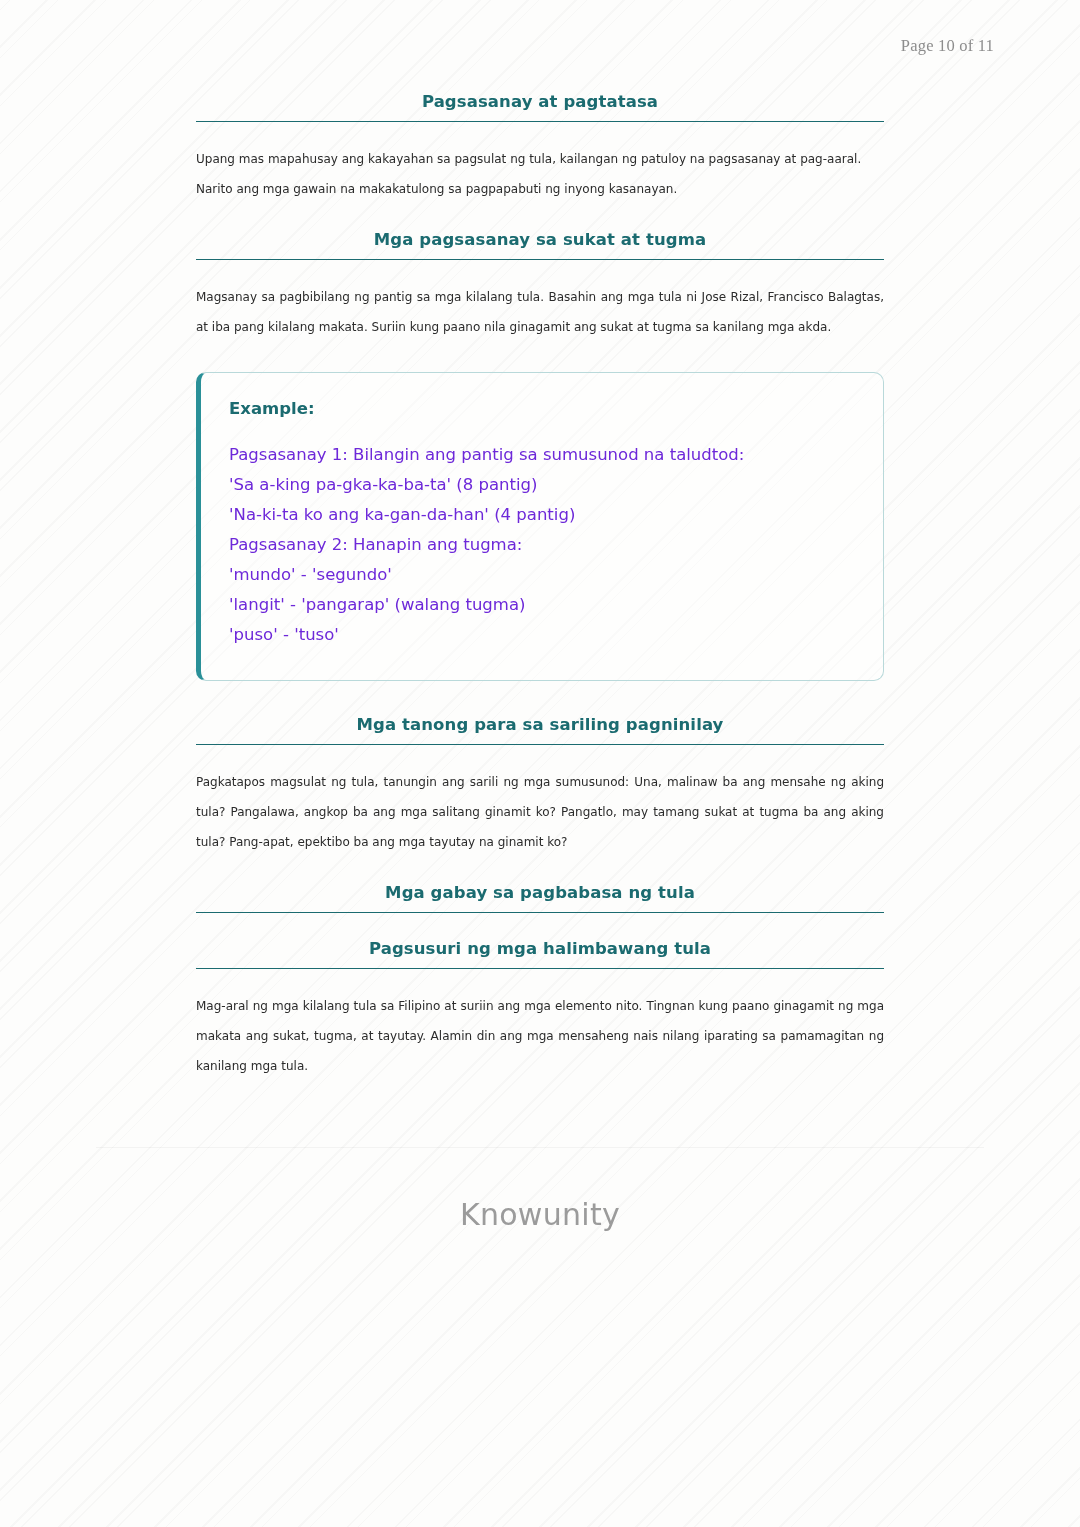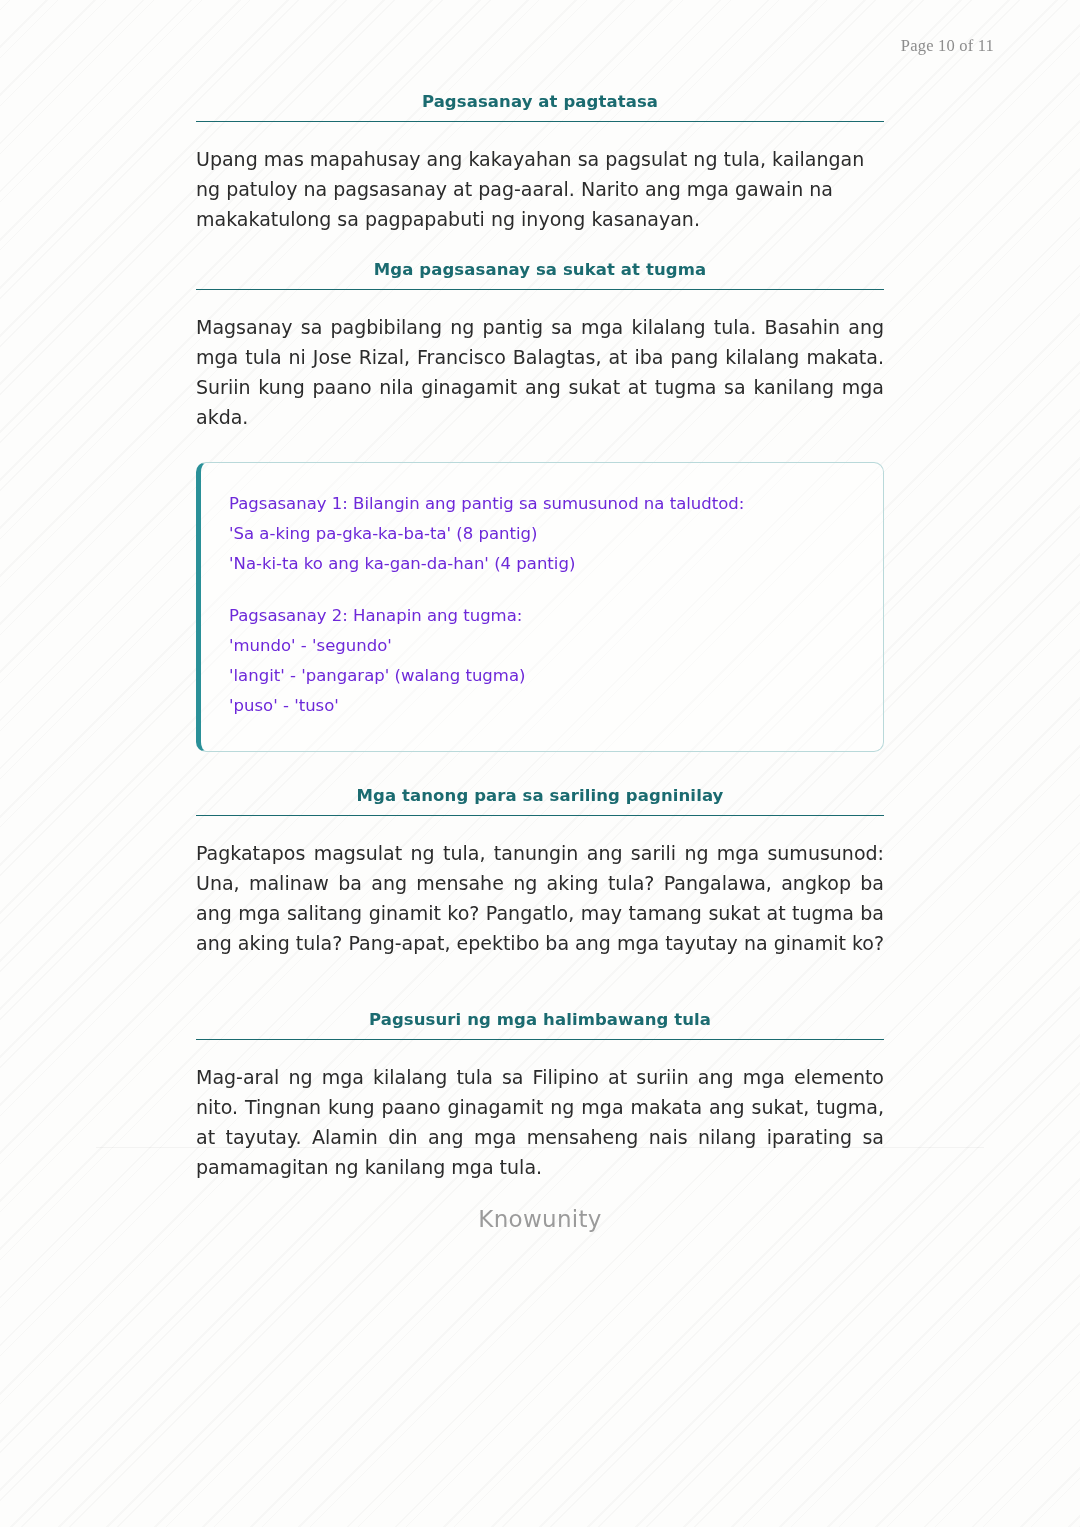--- a/index.html
+++ b/index.html
@@ -64,21 +64,21 @@
     font-weight: bold;
     color: #1b6b70;
     margin: 0;
     padding: 0 0 10px 0;
     border-bottom: 1.6px solid #1b6b70;
     letter-spacing: 0.1px;
     text-align: center;
   }
 
   .para {
-    font-size: 19px;
+    font-size: 12px;
     line-height: 30px;
     color: #2b2b2b;
     margin: 22px 0 0 0;
     text-align: left;
   }
 
   .para.justify {
     text-align: justify;
     text-align-last: left;
   }
@@ -95,32 +95,32 @@
     font-size: 16.5px;
     font-weight: bold;
     color: #1b6b70;
     margin: 0 0 22px 0;
   }
   .example-line {
     font-size: 16.5px;
     line-height: 30px;
     color: #6d28d9;
   }
-  .example-group + .example-group { margin-top: 22px; }
+  .example-group + .example-group { }
 
   .spacer-sm { height: 26px; }
   .spacer-md { height: 34px; }
 
   .footer-brand {
     position: absolute;
     bottom: 36px;
     left: 0;
     width: 1080px;
     text-align: center;
-    font-size: 23px;
+    font-size: 30px;
     color: #9b9b9b;
     font-family: "DejaVu Sans", sans-serif;
     letter-spacing: 0.3px;
   }
 
   .footer-rule {
     position: absolute;
     bottom: 120px;
     left: 96px;
     width: 888px;
@@ -141,20 +141,21 @@
 
     <h2 class="section-head">Pagsasanay at pagtatasa</h2>
     <p class="para">Upang mas mapahusay ang kakayahan sa pagsulat ng tula, kailangan ng patuloy na pagsasanay at pag-aaral. Narito ang mga gawain na makakatulong sa pagpapabuti ng inyong kasanayan.</p>
 
     <div class="spacer-sm"></div>
 
     <h2 class="section-head">Mga pagsasanay sa sukat at tugma</h2>
     <p class="para justify">Magsanay sa pagbibilang ng pantig sa mga kilalang tula. Basahin ang mga tula ni Jose Rizal, Francisco Balagtas, at iba pang kilalang makata. Suriin kung paano nila ginagamit ang sukat at tugma sa kanilang mga akda.</p>
 
     <div class="example-box">
+      <div class="example-title">Example:</div>
 
       <div class="example-group">
         <div class="example-line">Pagsasanay 1: Bilangin ang pantig sa sumusunod na taludtod:</div>
         <div class="example-line">'Sa a-king pa-gka-ka-ba-ta' (8 pantig)</div>
         <div class="example-line">'Na-ki-ta ko ang ka-gan-da-han' (4 pantig)</div>
       </div>
 
       <div class="example-group">
         <div class="example-line">Pagsasanay 2: Hanapin ang tugma:</div>
         <div class="example-line">'mundo' - 'segundo'</div>
@@ -163,20 +164,21 @@
       </div>
     </div>
 
     <div class="spacer-md"></div>
 
     <h2 class="section-head">Mga tanong para sa sariling pagninilay</h2>
     <p class="para justify">Pagkatapos magsulat ng tula, tanungin ang sarili ng mga sumusunod: Una, malinaw ba ang mensahe ng aking tula? Pangalawa, angkop ba ang mga salitang ginamit ko? Pangatlo, may tamang sukat at tugma ba ang aking tula? Pang-apat, epektibo ba ang mga tayutay na ginamit ko?</p>
 
     <div class="spacer-sm"></div>
 
+    <h2 class="section-head">Mga gabay sa pagbabasa ng tula</h2>
 
     <div class="spacer-sm"></div>
 
     <h2 class="section-head">Pagsusuri ng mga halimbawang tula</h2>
     <p class="para justify">Mag-aral ng mga kilalang tula sa Filipino at suriin ang mga elemento nito. Tingnan kung paano ginagamit ng mga makata ang sukat, tugma, at tayutay. Alamin din ang mga mensaheng nais nilang iparating sa pamamagitan ng kanilang mga tula.</p>
 
   </div>
 
   <div class="footer-rule"></div>
   <div class="footer-brand">Knowunity</div>

